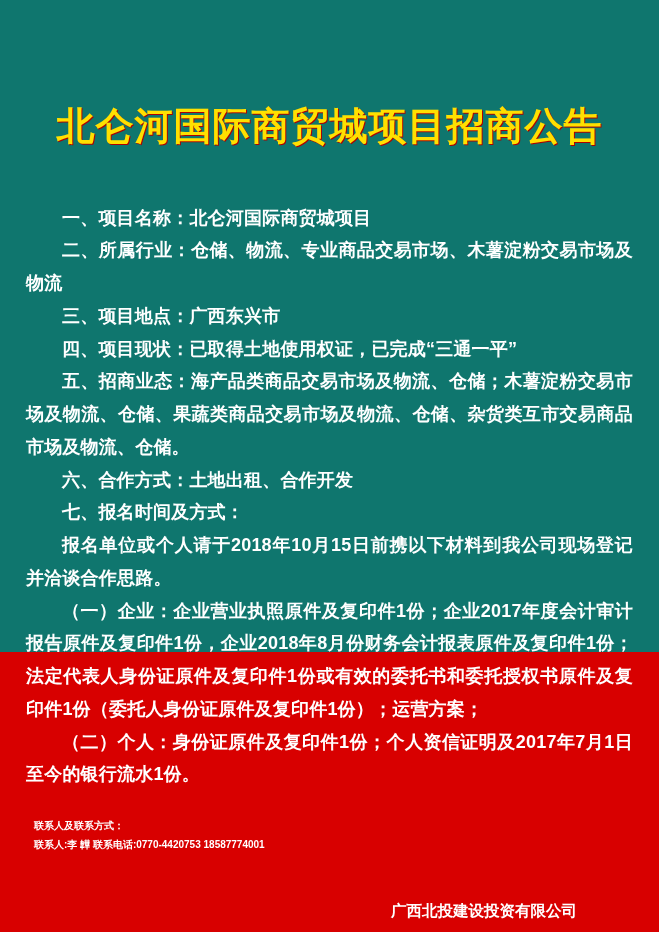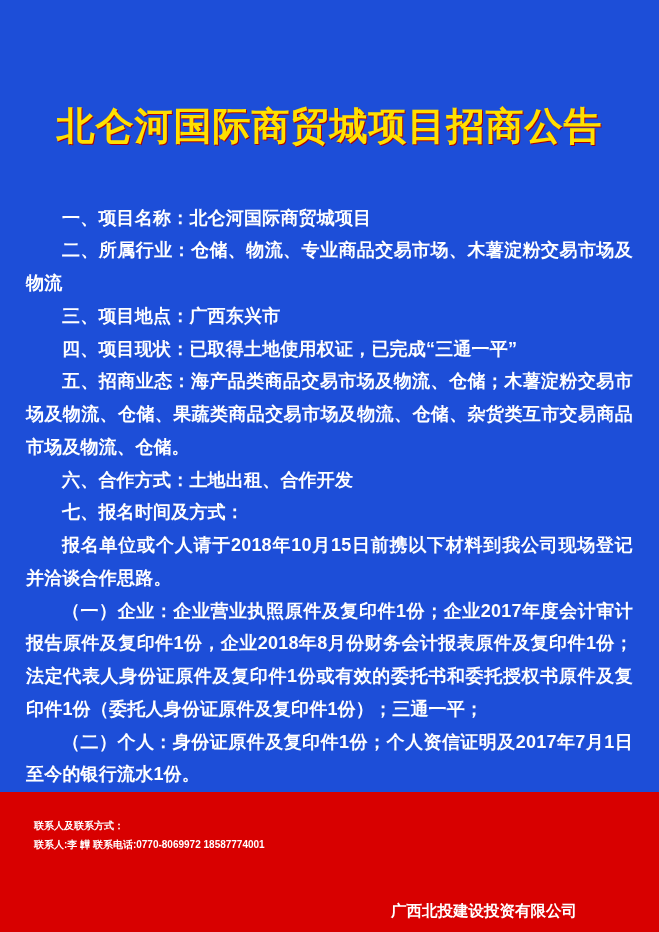--- a/index.html
+++ b/index.html
@@ -9,22 +9,22 @@
   body {
     width: 659px;
     height: 932px;
     background: #d80000;
     font-family: "Liberation Sans", sans-serif;
     overflow: hidden;
   }
   .poster {
     position: relative;
     width: 659px;
-    height: 792px;
-    background: #1d4ed8;
+    height: 652px;
+    background: #0f766e;
     box-sizing: border-box;
     padding: 0 26px;
   }
   .title {
     text-align: center;
     color: #ffe000;
     font-size: 38px;
     font-weight: bold;
     letter-spacing: 1px;
     padding-top: 104px;
@@ -75,27 +75,27 @@
 
   <div class="body-block">
     <p class="p">一、项目名称：北仑河国际商贸城项目</p>
     <p class="p">二、所属行业：仓储、物流、专业商品交易市场、木薯淀粉交易市场及物流</p>
     <p class="p">三、项目地点：广西东兴市</p>
     <p class="p">四、项目现状：已取得土地使用权证，已完成“三通一平”</p>
     <p class="p">五、招商业态：海产品类商品交易市场及物流、仓储；木薯淀粉交易市场及物流、仓储、果蔬类商品交易市场及物流、仓储、杂货类互市交易商品市场及物流、仓储。</p>
     <p class="p">六、合作方式：土地出租、合作开发</p>
     <p class="p">七、报名时间及方式：</p>
     <p class="p">报名单位或个人请于2018年10月15日前携以下材料到我公司现场登记并洽谈合作思路。</p>
-    <p class="p">（一）企业：企业营业执照原件及复印件1份；企业2017年度会计审计报告原件及复印件1份，企业2018年8月份财务会计报表原件及复印件1份；法定代表人身份证原件及复印件1份或有效的委托书和委托授权书原件及复印件1份（委托人身份证原件及复印件1份）；三通一平；</p>
+    <p class="p">（一）企业：企业营业执照原件及复印件1份；企业2017年度会计审计报告原件及复印件1份，企业2018年8月份财务会计报表原件及复印件1份；法定代表人身份证原件及复印件1份或有效的委托书和委托授权书原件及复印件1份（委托人身份证原件及复印件1份）；运营方案；</p>
     <p class="p">（二）个人：身份证原件及复印件1份；个人资信证明及2017年7月1日至今的银行流水1份。</p>
   </div>
 
   <div class="contact-block">
     <div>联系人及联系方式：</div>
-    <div>联系人:李  韡    联系电话:0770-8069972    18587774001</div>
+    <div>联系人:李  韡    联系电话:0770-4420753    18587774001</div>
   </div>
 
   <div class="sign-block">
     <div>广西北投建设投资有限公司</div>
     <div>2018年9月28日</div>
   </div>
 
 </div>
 
 </body></html>

